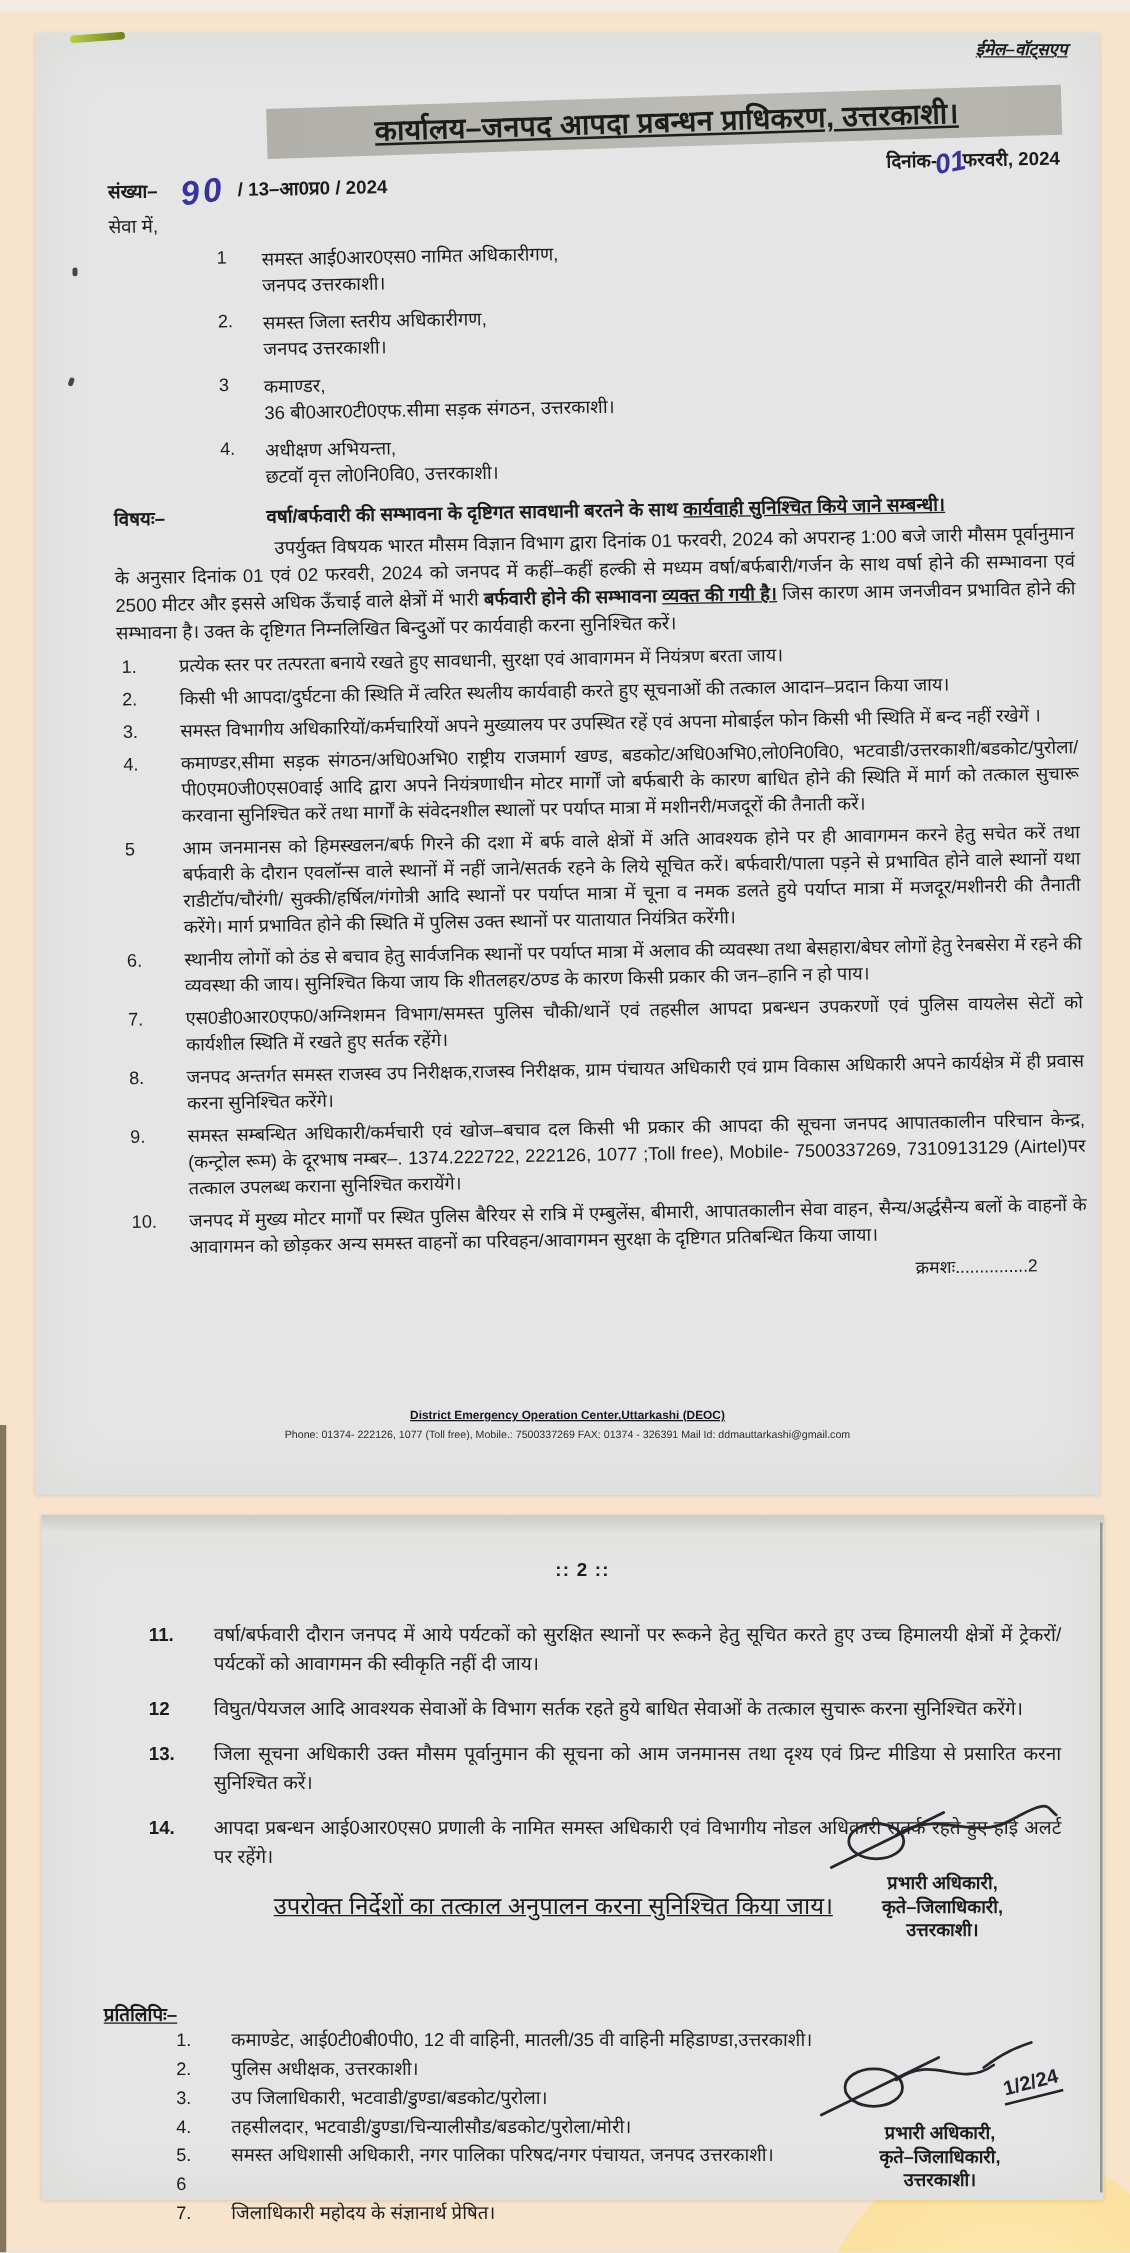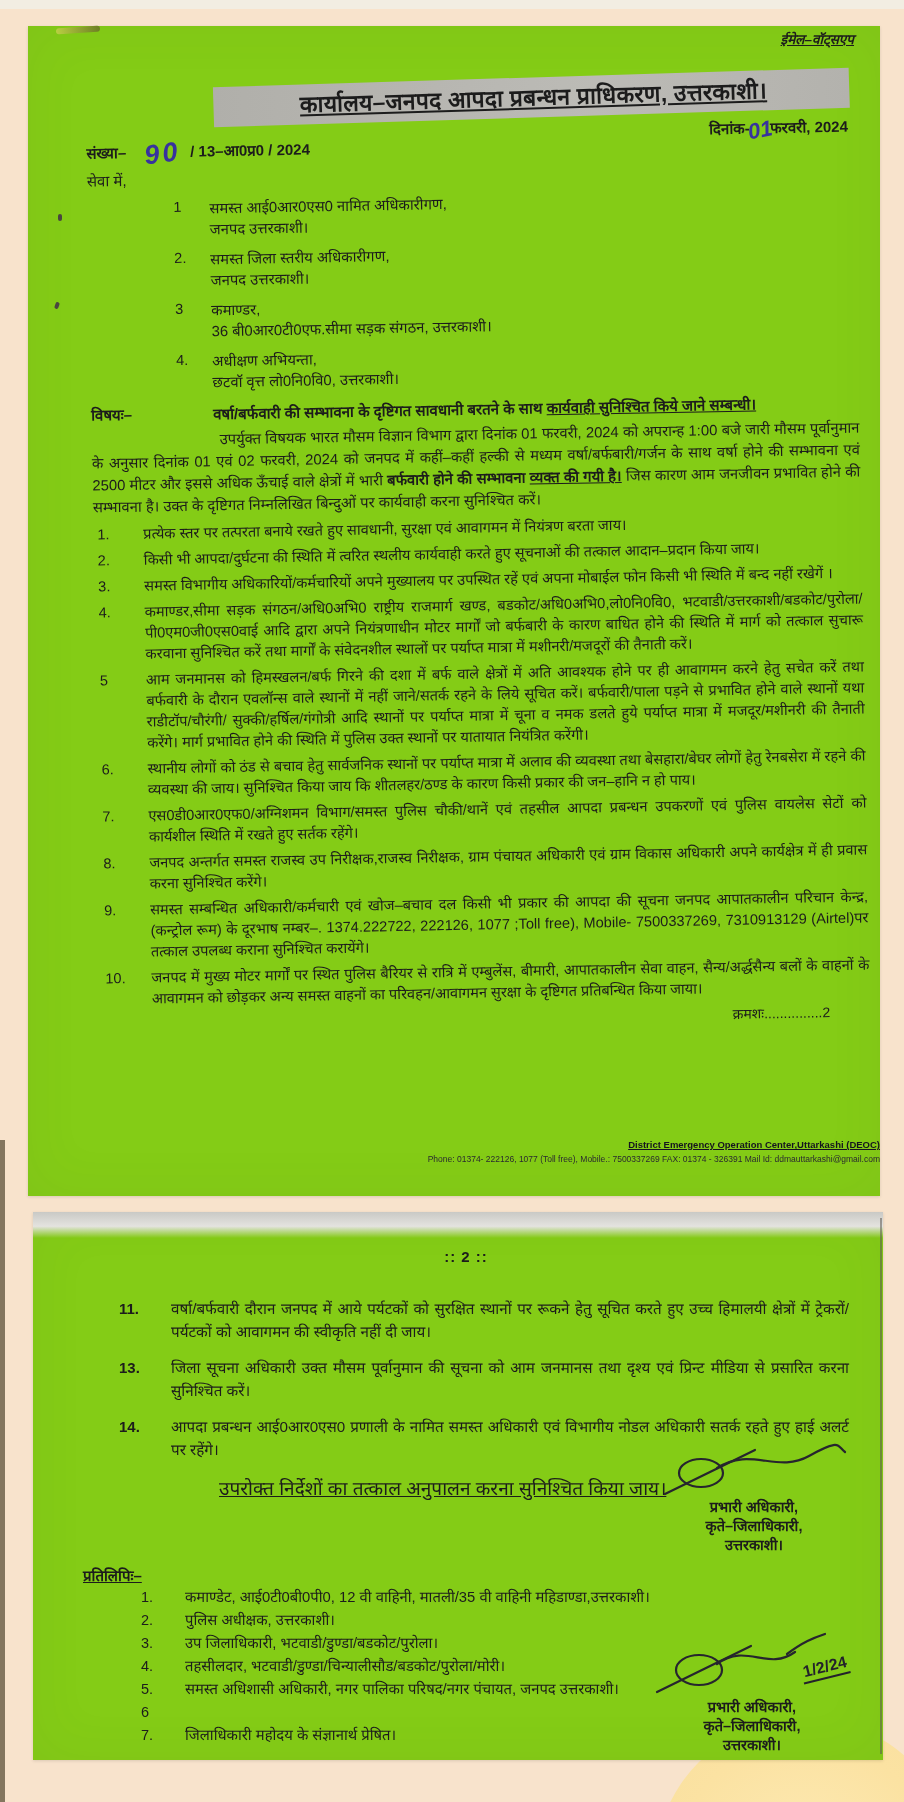--- a/index.html
+++ b/index.html
@@ -7,21 +7,21 @@
   .canvas{
     position:relative;width:904px;height:1802px;overflow:hidden;
     background:#f8e3cc;
     font-family:"Liberation Sans","DejaVu Sans",sans-serif;
     color:#1c1c1c;
   }
   .top-strip{position:absolute;left:0;top:0;width:904px;height:9px;background:#f2ede2;}
   .left-dark-strip{position:absolute;left:0;top:1140px;width:5px;height:662px;background:#84765f;}
   .corner-blob{position:absolute;left:655px;top:1718px;width:300px;height:300px;border-radius:50%;
     background:radial-gradient(circle at 50% 50%, #fdeab4 0%, #fbe2a2 60%, #f9df9e 100%);}
-  .sheet{position:absolute;background:#84cc16;box-shadow:inset 0 0 55px rgba(90,80,60,0.07), 0 1px 3px rgba(0,0,0,0.12);}
+  .sheet{position:absolute;background:#e5e5e5;box-shadow:inset 0 0 55px rgba(90,80,60,0.07), 0 1px 3px rgba(0,0,0,0.12);}
   .sheet1{left:28px;top:26px;width:852px;height:1170px;}
   .sheet2{left:33px;top:1212px;width:850px;height:548px;}
   .sheet2 .top-shadow{position:absolute;left:0;top:0;width:100%;height:26px;
     background:linear-gradient(180deg,#c9c9c5 0%,#e4e3df 55%,rgba(250,250,246,0) 100%);}
   .sheet2 .right-line{position:absolute;right:1px;top:6px;width:2px;height:536px;background:#5c5a54;opacity:.55;}
   .green-mark{position:absolute;left:28px;top:1px;width:44px;height:6px;border-radius:3px;
     background:linear-gradient(90deg,#b9cf42,#6d7f23);transform:rotate(-4deg);}
   .pen-dot{position:absolute;width:4px;height:7px;background:#4a463f;border-radius:2px;}
 
   .p1rot{position:absolute;left:0;top:0;width:100%;transform:rotate(-1.05deg);transform-origin:30% 0;}
@@ -45,21 +45,21 @@
   .subject-row .lbl{width:122px;font-size:15px;font-weight:700;flex:none;}
   .subject-row .body{font-size:15px;font-weight:700;line-height:23px;text-align:justify;}
   .u{text-decoration:underline;}
   .b{font-weight:700;}
   .intro{margin-top:3px;font-size:14.8px;line-height:22px;text-align:justify;text-indent:128px;}
   .pts{margin-top:6px;}
   .pt{display:flex;margin:0 0 5px 4px;}
   .pt .no{width:46px;flex:none;font-size:14.5px;line-height:21px;}
   .pt .tx{font-size:14.6px;line-height:21px;text-align:justify;}
   .contin{text-align:right;padding-right:40px;font-size:14px;margin-top:2px;}
-  .footer{position:absolute;left:0;bottom:32px;width:100%;text-align:right;}
+  .footer{position:absolute;left:0;bottom:44px;width:100%;text-align:center;}
   .footer .ft{font-size:9.5px;font-weight:700;text-decoration:underline;color:#15141f;}
   .footer .fc{font-size:8.5px;margin-top:4px;color:#2a2a30;}
 
   .p2content{padding:30px 34px 0 50px;}
   .pgnum{text-align:center;font-size:15px;font-weight:700;margin-top:6px;letter-spacing:1px;}
   .pts2{margin-top:32px;}
   .pt2{display:flex;margin:0 0 13px 36px;}
   .pt2 .no{width:52px;flex:none;font-size:15px;font-weight:700;line-height:23px;}
   .pt2 .tx{font-size:15.2px;line-height:23px;text-align:justify;}
   .closing{margin:14px 0 0 136px;font-size:19px;text-decoration:underline;}
@@ -196,20 +196,24 @@
 
     <div class="p2content">
       <div class="pgnum">:: 2 ::</div>
 
       <div class="pts2">
         <div class="pt2">
             <span class="no">11.</span>
             <span class="tx">वर्षा/बर्फवारी दौरान जनपद में आये पर्यटकों को सुरक्षित स्थानों पर रूकने हेतु सूचित करते हुए उच्च हिमालयी क्षेत्रों में ट्रेकरों/पर्यटकों को आवागमन की स्वीकृति नहीं दी जाय।</span>
           </div>
         <div class="pt2">
+            <span class="no">12</span>
+            <span class="tx">विघुत/पेयजल आदि आवश्यक सेवाओं के विभाग सर्तक रहते हुये बाधित सेवाओं के तत्काल सुचारू करना सुनिश्चित करेंगे।</span>
+          </div>
+        <div class="pt2">
             <span class="no">13.</span>
             <span class="tx">जिला सूचना अधिकारी उक्त मौसम पूर्वानुमान की सूचना को आम जनमानस तथा दृश्य एवं प्रिन्ट मीडिया से प्रसारित करना सुनिश्चित करें।</span>
           </div>
         <div class="pt2">
             <span class="no">14.</span>
             <span class="tx">आपदा प्रबन्धन आई0आर0एस0 प्रणाली के नामित समस्त अधिकारी एवं विभागीय नोडल अधिकारी सतर्क रहते हुए हाई अलर्ट पर रहेंगे।</span>
           </div>
       </div>
 
       <div class="closing">उपरोक्त निर्देशों का तत्काल अनुपालन करना सुनिश्चित किया जाय।</div>

